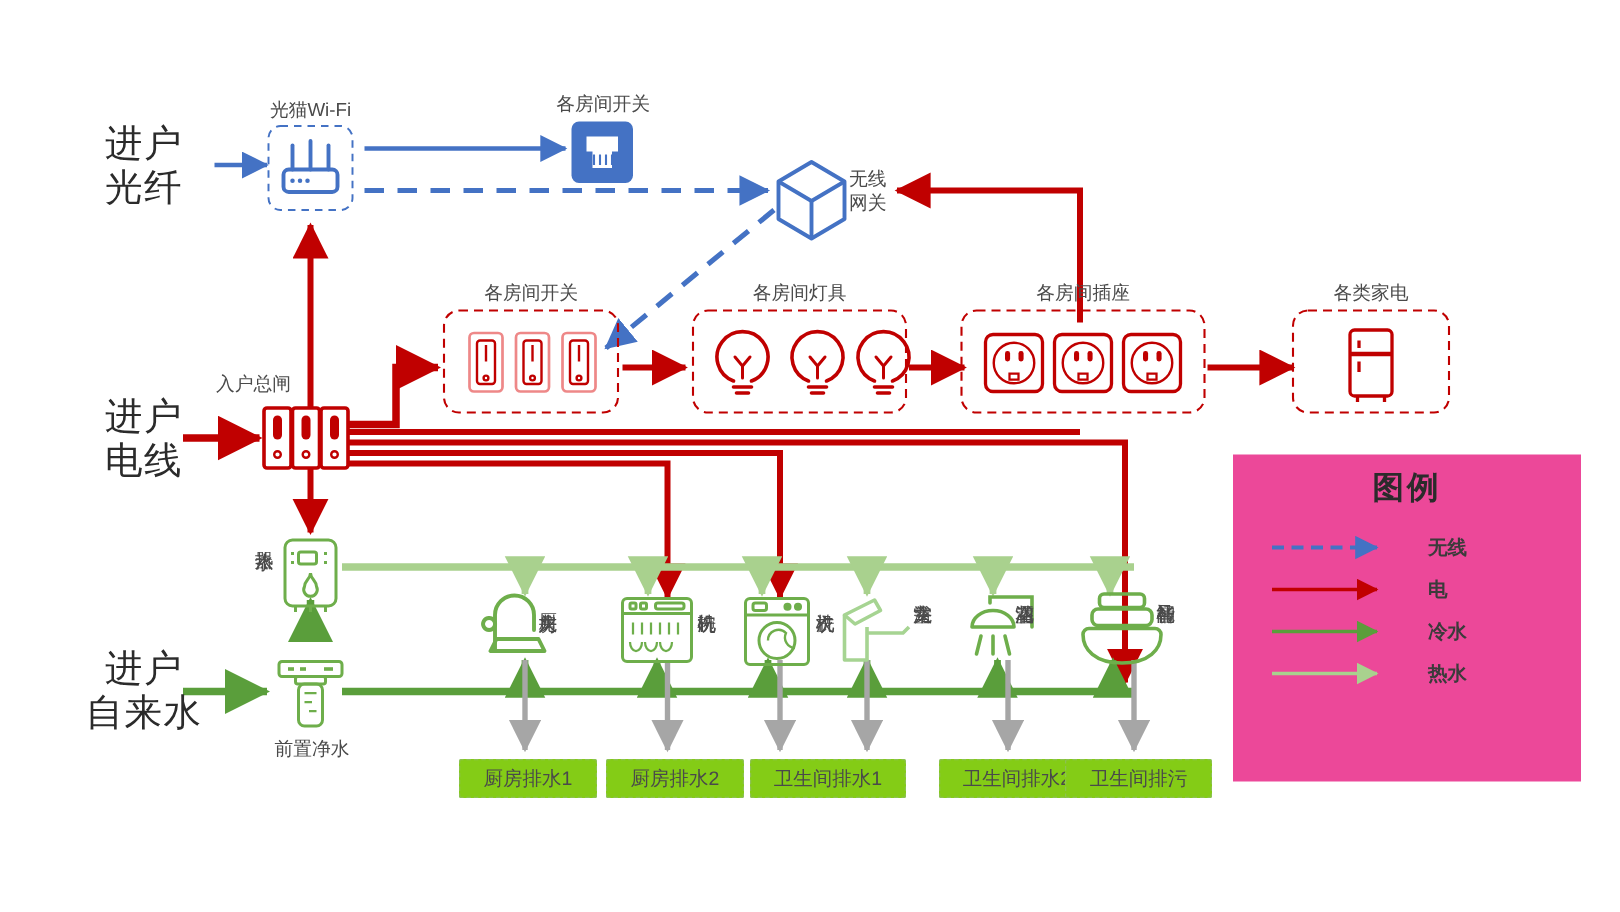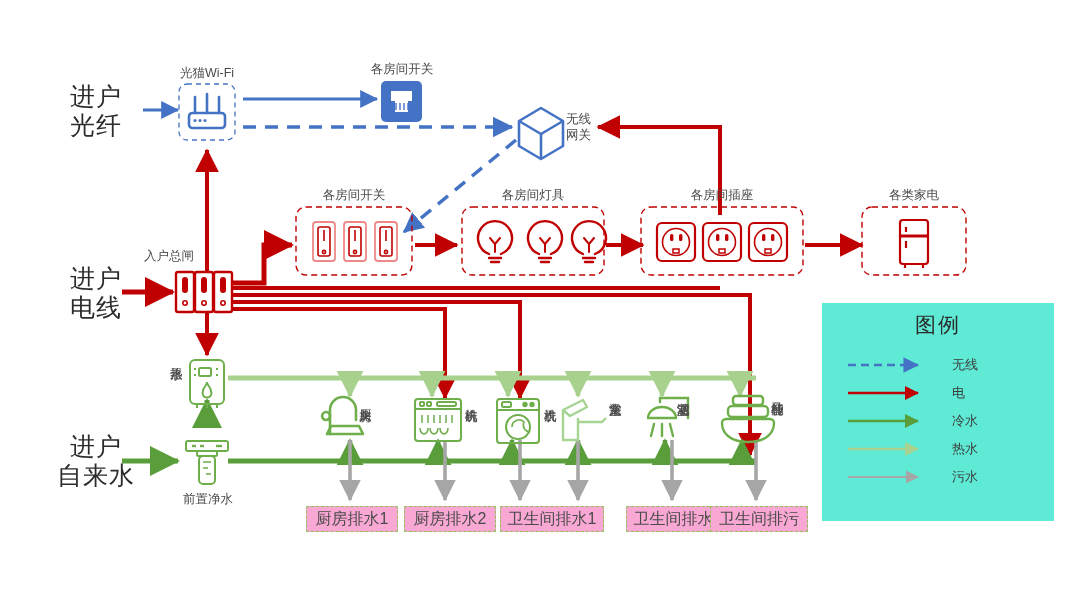--- a/index.html
+++ b/index.html
@@ -8,25 +8,25 @@
   #stage{position:absolute;left:0;top:0;width:1080px;height:608px;}
   svg#diagram{position:absolute;left:0;top:0;width:1080px;height:608px;}
 
   .lbl{position:absolute;white-space:nowrap;line-height:1.15;}
   .entry-label{font-size:25px;color:#2b2b2b;letter-spacing:1px;text-align:center;}
   .cap{font-size:12.5px;color:#4a4a4a;text-align:center;}
   .dev-label{font-size:12.5px;color:#4a4a4a;writing-mode:vertical-rl;text-orientation:upright;line-height:1.05;}
   .vlabel{font-size:12.5px;color:#4a4a4a;writing-mode:vertical-rl;text-orientation:upright;line-height:1.05;}
   .gw-label{font-size:12.5px;color:#4a4a4a;line-height:1.25;text-align:left;}
 
-  .drain-box{position:absolute;border:1.4px dashed #8CC152;background:#f9a8d4;
-             font-size:16px;color:#4a4a4a;display:flex;align-items:center;justify-content:center;
+  .drain-box{position:absolute;border:1.4px dashed #8CC152;background:#84cc16;
+             font-size:13px;color:#4a4a4a;display:flex;align-items:center;justify-content:center;
              height:24px;border-radius:1px;text-align:center;}
 
-  .legend-panel{position:absolute;left:822px;top:303px;width:232px;height:218px;background:#5eead4;}
+  .legend-panel{position:absolute;left:822px;top:303px;width:232px;height:218px;background:#ec4899;font-weight:bold;}
   .legend-title{position:absolute;left:0;top:8px;width:232px;text-align:center;font-size:21px;color:#2b2b2b;letter-spacing:2px;}
   .legend-rows{position:absolute;left:0;top:48px;width:232px;}
   .legend-row{height:28px;display:flex;align-items:center;}
   .legend-swatch{width:84px;height:28px;margin-left:24px;position:relative;}
   .legend-text{font-size:13px;color:#3b3b3b;margin-left:22px;}
 </style>
 </head>
 <body>
 
 <div id="stage">
@@ -392,25 +392,17 @@
 
     <div class="legend-row">
       <div class="legend-swatch">
         <svg width="84" height="28">
               <line x1="2" y1="14" x2="72" y2="14" stroke="#A9D18E" stroke-width="2.4" marker-end="url(#ah-lgreen)"></line>
             </svg>
       </div>
       <div class="legend-text">热水</div>
     </div>
 
-    <div class="legend-row">
-      <div class="legend-swatch">
-        <svg width="84" height="28">
-              <line x1="2" y1="14" x2="72" y2="14" stroke="#A6A6A6" stroke-width="2.2" marker-end="url(#ah-gray)"></line>
-            </svg>
-      </div>
-      <div class="legend-text">污水</div>
-    </div>
 
   </div>
 </div>
 
 </div>
 
 </body></html>

